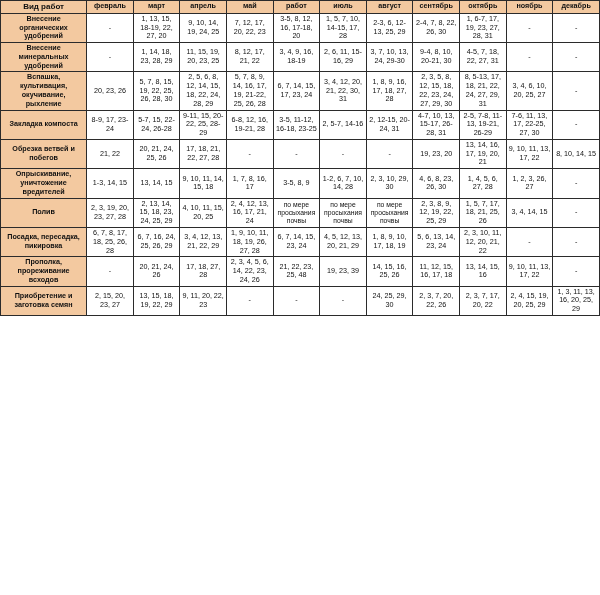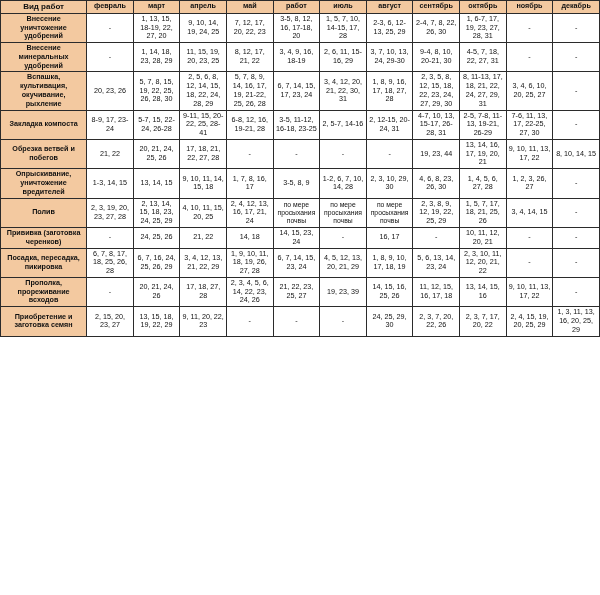--- a/index.html
+++ b/index.html
@@ -96,21 +96,21 @@
         <th>июль</th>
         <th>август</th>
         <th>сентябрь</th>
         <th>октябрь</th>
         <th>ноябрь</th>
         <th>декабрь</th>
       </tr>
     </thead>
     <tbody>
       <tr>
-        <td class="work">Внесение уничтожение удобрений</td>
+        <td class="work">Внесение органических удобрений</td>
         <td class="month">-</td>
         <td class="month">1, 13, 15, 18-19, 22, 27, 20</td>
         <td class="month">9, 10, 14, 19, 24, 25</td>
         <td class="month">7, 12, 17, 20, 22, 23</td>
         <td class="month">3-5, 8, 12, 16, 17-18, 20</td>
         <td class="month">1, 5, 7, 10, 14-15, 17, 28</td>
         <td class="month">2-3, 6, 12-13, 25, 29</td>
         <td class="month">2-4, 7, 8, 22, 26, 30</td>
         <td class="month">1, 6-7, 17, 19, 23, 27, 28, 31</td>
         <td class="month">-</td>
@@ -133,48 +133,48 @@
       <tr>
         <td class="work">Вспашка, культивация, окучивание, рыхление</td>
         <td class="month">20, 23, 26</td>
         <td class="month">5, 7, 8, 15, 19, 22, 25, 26, 28, 30</td>
         <td class="month">2, 5, 6, 8, 12, 14, 15, 18, 22, 24, 28, 29</td>
         <td class="month">5, 7, 8, 9, 14, 16, 17, 19, 21-22, 25, 26, 28</td>
         <td class="month">6, 7, 14, 15, 17, 23, 24</td>
         <td class="month">3, 4, 12, 20, 21, 22, 30, 31</td>
         <td class="month">1, 8, 9, 16, 17, 18, 27, 28</td>
         <td class="month">2, 3, 5, 8, 12, 15, 18, 22, 23, 24, 27, 29, 30</td>
-        <td class="month">8, 11-13, 17, 18, 21, 22, 24, 27, 29, 31</td>
+        <td class="month">8, 5-13, 17, 18, 21, 22, 24, 27, 29, 31</td>
         <td class="month">3, 4, 6, 10, 20, 25, 27</td>
         <td class="month">-</td>
       </tr>
       <tr>
         <td class="work">Закладка компоста</td>
         <td class="month">8-9, 17, 23-24</td>
         <td class="month">5-7, 15, 22-24, 26-28</td>
-        <td class="month">9-11, 15, 20-22, 25, 28-41</td>
+        <td class="month">9-11, 15, 20-22, 25, 28-29</td>
         <td class="month">6-8, 12, 16, 19-21, 28</td>
         <td class="month">3-5, 11-12, 16-18, 23-25</td>
         <td class="month">2, 5-7, 14-16</td>
         <td class="month">2, 12-15, 20-24, 31</td>
         <td class="month">4-7, 10, 13, 15-17, 26-28, 31</td>
         <td class="month">2-5, 7-8, 11-13, 19-21, 26-29</td>
         <td class="month">7-6, 11, 13, 17, 22-25, 27, 30</td>
         <td class="month">-</td>
       </tr>
       <tr>
         <td class="work">Обрезка ветвей и побегов</td>
         <td class="month">21, 22</td>
         <td class="month">20, 21, 24, 25, 26</td>
         <td class="month">17, 18, 21, 22, 27, 28</td>
         <td class="month">-</td>
         <td class="month">-</td>
         <td class="month">-</td>
         <td class="month">-</td>
-        <td class="month">19, 23, 44</td>
+        <td class="month">19, 23, 20</td>
         <td class="month">13, 14, 16, 17, 19, 20, 21</td>
         <td class="month">9, 10, 11, 13, 17, 22</td>
         <td class="month">8, 10, 14, 15</td>
       </tr>
       <tr>
         <td class="work">Опрыскивание, уничтожение вредителей</td>
         <td class="month">1-3, 14, 15</td>
         <td class="month">13, 14, 15</td>
         <td class="month">9, 10, 11, 14, 15, 18</td>
         <td class="month">1, 7, 8, 16, 17</td>
@@ -194,54 +194,40 @@
         <td class="month">2, 4, 12, 13, 16, 17, 21, 24</td>
         <td class="month note">по мере просыхания почвы</td>
         <td class="month note">по мере просыхания почвы</td>
         <td class="month note">по мере просыхания почвы</td>
         <td class="month">2, 3, 8, 9, 12, 19, 22, 25, 29</td>
         <td class="month">1, 5, 7, 17, 18, 21, 25, 26</td>
         <td class="month">3, 4, 14, 15</td>
         <td class="month">-</td>
       </tr>
       <tr>
-        <td class="work">Прививка (заготовка черенков)</td>
-        <td class="month">-</td>
-        <td class="month">24, 25, 26</td>
-        <td class="month">21, 22</td>
-        <td class="month">14, 18</td>
-        <td class="month">14, 15, 23, 24</td>
-        <td class="month">-</td>
-        <td class="month">16, 17</td>
-        <td class="month">-</td>
-        <td class="month">10, 11, 12, 20, 21</td>
-        <td class="month">-</td>
-        <td class="month">-</td>
-      </tr>
-      <tr>
         <td class="work">Посадка, пересадка, пикировка</td>
         <td class="month">6, 7, 8, 17, 18, 25, 26, 28</td>
         <td class="month">6, 7, 16, 24, 25, 26, 29</td>
         <td class="month">3, 4, 12, 13, 21, 22, 29</td>
         <td class="month">1, 9, 10, 11, 18, 19, 26, 27, 28</td>
         <td class="month">6, 7, 14, 15, 23, 24</td>
         <td class="month">4, 5, 12, 13, 20, 21, 29</td>
         <td class="month">1, 8, 9, 10, 17, 18, 19</td>
         <td class="month">5, 6, 13, 14, 23, 24</td>
         <td class="month">2, 3, 10, 11, 12, 20, 21, 22</td>
         <td class="month">-</td>
         <td class="month">-</td>
       </tr>
       <tr>
         <td class="work">Прополка, прореживание всходов</td>
         <td class="month">-</td>
         <td class="month">20, 21, 24, 26</td>
         <td class="month">17, 18, 27, 28</td>
         <td class="month">2, 3, 4, 5, 6, 14, 22, 23, 24, 26</td>
-        <td class="month">21, 22, 23, 25, 27</td>
+        <td class="month">21, 22, 23, 25, 48</td>
         <td class="month">19, 23, 39</td>
         <td class="month">14, 15, 16, 25, 26</td>
         <td class="month">11, 12, 15, 16, 17, 18</td>
         <td class="month">13, 14, 15, 16</td>
         <td class="month">9, 10, 11, 13, 17, 22</td>
         <td class="month">-</td>
       </tr>
       <tr>
         <td class="work">Приобретение и заготовка семян</td>
         <td class="month">2, 15, 20, 23, 27</td>

